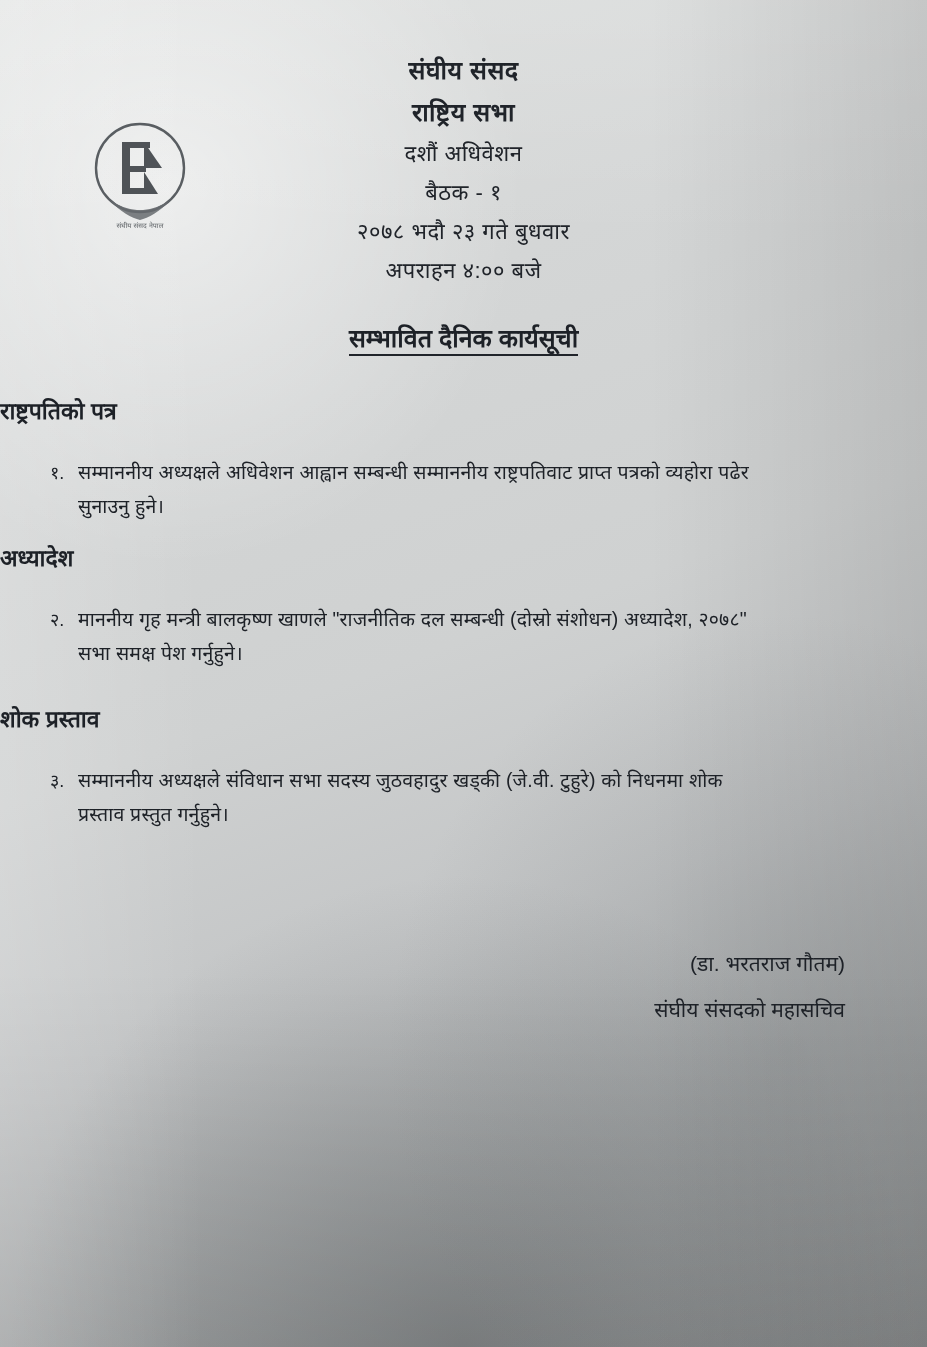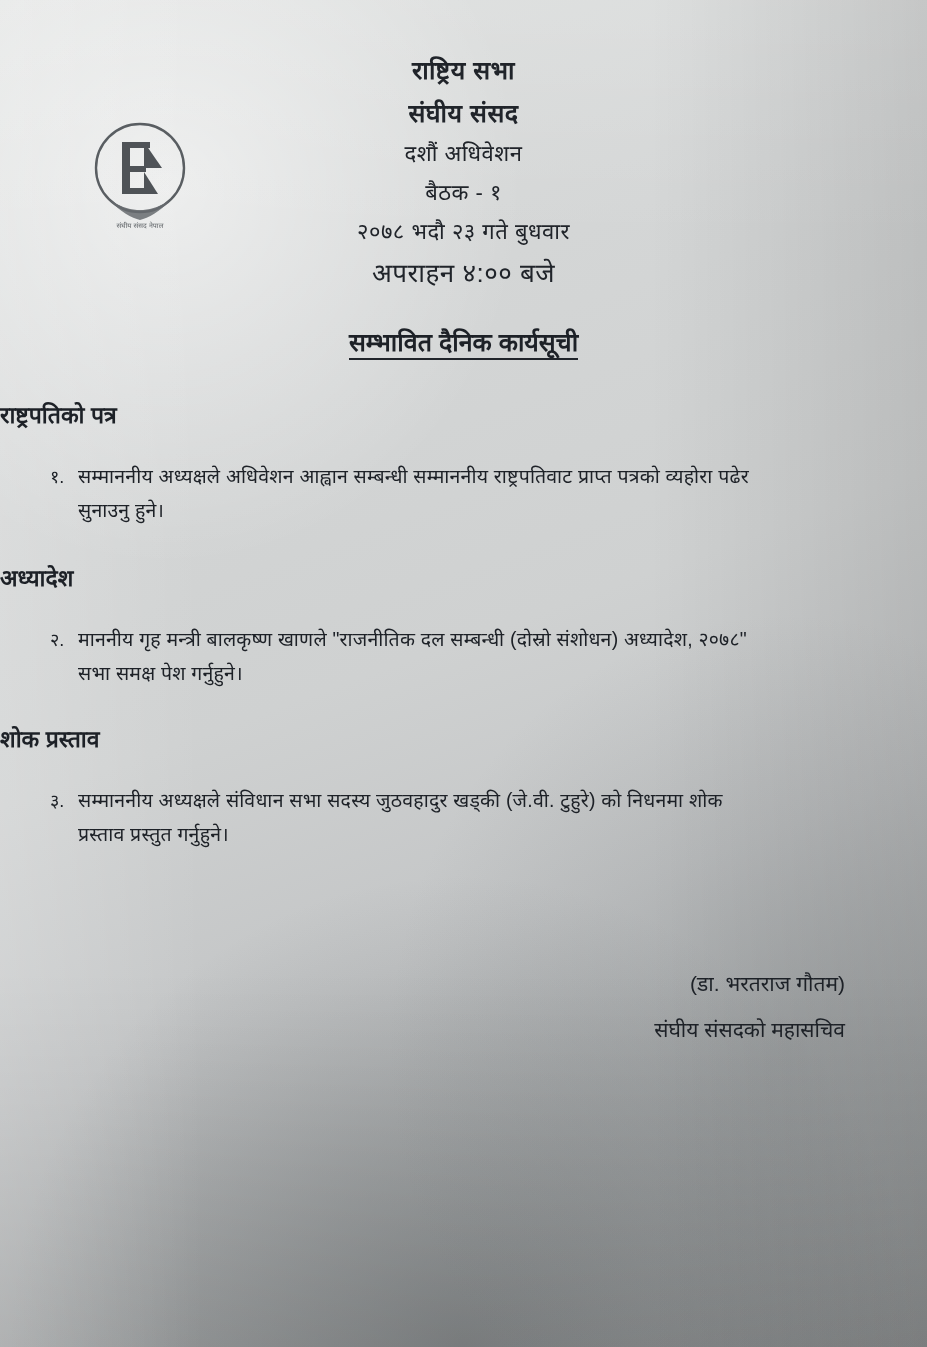--- a/index.html
+++ b/index.html
@@ -63,21 +63,21 @@
     color: #20242a;
     line-height: 1.0;
     letter-spacing: 0.5px;
     font-family: "Liberation Sans", sans-serif;
   }
   .h-l1 { font-size: 25px; font-weight: 700; margin-bottom: 17px; }
   .h-l2 { font-size: 25px; font-weight: 700; margin-bottom: 18px; }
   .h-l3 { font-size: 22px; font-weight: 400; margin-bottom: 17px; }
   .h-l4 { font-size: 22px; font-weight: 400; margin-bottom: 17px; }
   .h-l5 { font-size: 22px; font-weight: 400; margin-bottom: 17px; }
-  .h-l6 { font-size: 26px; font-weight: 400; margin-bottom: 10px; }
+  .h-l6 { font-size: 22px; font-weight: 400; margin-bottom: 10px; }
 
   
   .doc-title {
     text-align: center;
     margin-top: 38px;
     color: #1d2127;
     font-size: 25px;
     font-weight: 700;
     font-family: "Liberation Sans", sans-serif;
   }
@@ -87,21 +87,21 @@
   }
 
   
   .section-heading {
     color: #1d2127;
     font-size: 23px;
     font-weight: 700;
     font-family: "Liberation Sans", sans-serif;
   }
   .sh-1 { margin-top: 40px; }
-  .sh-2 { margin-top: 34px; }
+  .sh-2 { margin-top: 18px; }
   .sh-3 { margin-top: 32px; }
 
   
   .item {
     position: relative;
     margin: 30px 62px 0 78px;
     color: #1d2127;
     font-family: "Liberation Sans", sans-serif;
   }
   .item .num {
@@ -148,22 +148,22 @@
       <path d="M60 26 L78 52 L60 52 Z" fill="#2d3237"></path>
       <path d="M60 56 L74 78 L60 78 Z" fill="#2d3237"></path>
       <path d="M26 84 C36 96 48 102 56 104 C64 102 76 96 86 84 C74 92 64 94 56 94 C48 94 38 92 26 84 Z" fill="#4a4f54" opacity="0.85"></path>
       <text x="56" y="112" font-size="7" fill="#3a3f44" text-anchor="middle" font-family="DejaVu Sans, sans-serif">संघीय संसद नेपाल</text>
     </svg>
   </div>
 
   <div class="content">
 
     <div class="header">
+      <div class="line h-l1">संघीय संसद</div>
       <div class="line h-l2">राष्ट्रिय सभा</div>
-      <div class="line h-l1">संघीय संसद</div>
       <div class="line h-l3">दशौं अधिवेशन</div>
       <div class="line h-l4">बैठक - १</div>
       <div class="line h-l5">२०७८ भदौ २३ गते बुधवार</div>
       <div class="line h-l6">अपराहन ४:०० बजे</div>
     </div>
 
     <div class="doc-title">
       <span>सम्भावित दैनिक कार्यसूची</span>
     </div>
 

